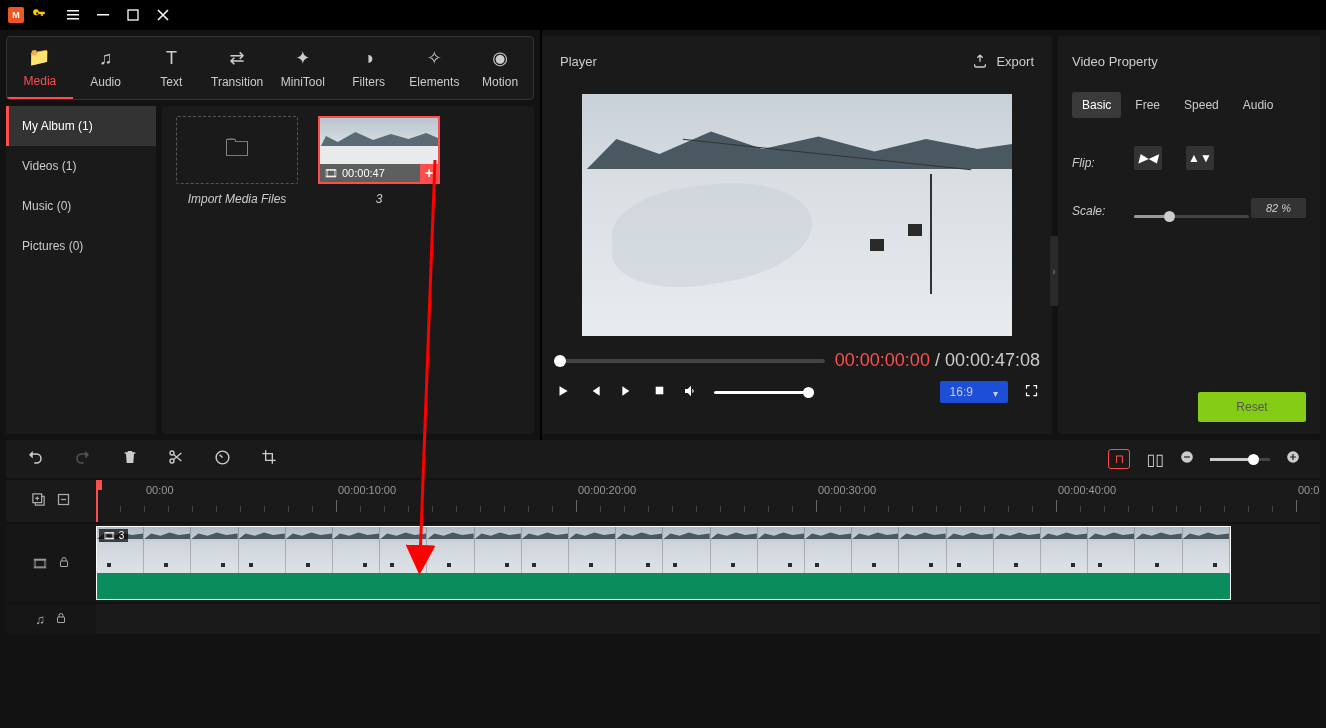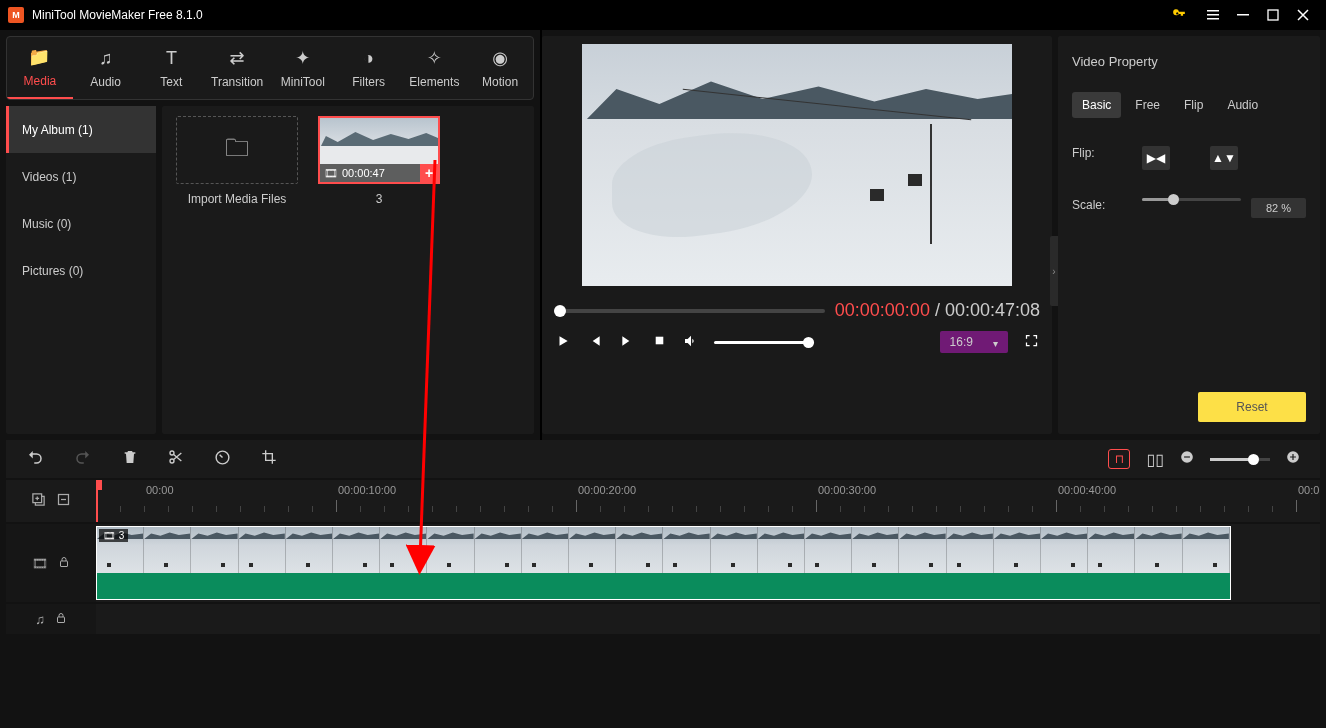--- a/index.html
+++ b/index.html
@@ -13,38 +13,38 @@
 
 .top-row { display: flex; height: 410px; }
 .left-col { width: 542px; display:flex; flex-direction:column; border-right: 2px solid #000; }
 .toolbar { height: 64px; background: #1a1a1a; display: flex; border: 1px solid #333; border-radius: 4px; margin:6px; overflow:hidden;}
 .tb-item { flex:1; display: flex; flex-direction: column; align-items: center; justify-content: center; color: #ccc; gap: 6px; font-size: 12px; min-width:60px;}
 .tb-item.active { color: #ff4d4d; border-bottom: 2px solid #ff4d4d; }
 .tb-item .ico { font-size: 18px; }
 
 .media-area { flex:1; display:flex; margin: 0 6px 6px 6px; gap:6px;}
 .sidebar { width: 150px; background: #1a1a1a; border-radius: 2px; }
-.sidebar .item { height: 47px; display: flex; align-items: center; padding: 0 16px; font-size: 12px; color:#ccc; }
+.sidebar .item { height: 40px; display: flex; align-items: center; padding: 0 16px; font-size: 12px; color:#ccc; }
 .sidebar .item.active { background: #333; color:#fff; border-left:3px solid #ff4d4d; padding-left:13px;}
 
 .content { flex:1; background: #1a1a1a; border-radius:2px; display:flex; flex-direction:column;}
 .content-hdr { height: 38px; display:flex; align-items:center; padding:0 14px; gap:10px; color:#999;}
 .search-wrap { display:flex; align-items:center; gap:8px; flex:1;}
 .search-wrap input { background:transparent; border:none; color:#ccc; outline:none; font-size:12px; width:120px;}
 .dl-link { display:flex; align-items:center; gap:6px; font-size:12px; color:#ccc;}
 
 .thumbs { display:flex; padding: 10px 14px; gap: 20px;}
 .thumb-box { width: 122px; display:flex; flex-direction:column; align-items:center; gap:8px;}
 .import-box { width:122px; height:68px; border:1px dashed #555; border-radius:2px; display:flex; align-items:center; justify-content:center; color:#ccc; font-size:24px;}
 .clip-thumb { width:122px; height:68px; border:2px solid #ff4d4d; position:relative; background: linear-gradient(to bottom, #b8c4ce 0%, #d8dde2 40%, #e8eaec 100%); overflow:hidden;}
 .clip-thumb .mtn { position:absolute; top:10px; left:0; right:0; height:20px; background: #5a6b75; clip-path: polygon(0 100%, 5% 40%, 15% 70%, 30% 20%, 45% 60%, 60% 30%, 75% 55%, 90% 25%, 100% 50%, 100% 100%);}
 .clip-thumb .snow { position:absolute; top:28px; left:0; right:0; bottom:0; background:#e8eaec;}
 .clip-thumb .dur-bar { position:absolute; bottom:0; left:0; right:0; height:18px; background:rgba(0,0,0,0.6); display:flex; align-items:center; padding:0 4px; gap:4px; color:#fff; font-size:11px;}
 .clip-thumb .add-btn { position:absolute; bottom:0; right:0; width:18px; height:18px; background:#ff4d4d; color:#fff; display:flex; align-items:center; justify-content:center; font-size:14px; font-weight:bold;}
-.thumb-label { font-size:12px; color:#ccc;}
+.thumb-label { font-size:12px; color:#ccc;font-style:italic;}
 
 .player-col { flex:1; background:#1a1a1a; border-radius:2px; margin:6px 6px 6px 0; display:flex; flex-direction:column; padding: 0 8px 8px 8px;}
 .player-hdr { height:50px; display:flex; align-items:center; justify-content:space-between; padding:0 10px;}
 .export-btn { display:flex; align-items:center; gap:8px; color:#ccc;}
 .preview { margin: 8px auto 0 auto; width:430px; height:242px; background:#000; position:relative; overflow:hidden;}
 .preview .sky { position:absolute; inset:0; background: linear-gradient(to bottom, #c8d0d8 0%, #dde2e6 50%);}
 .preview .mtn2 { position:absolute; top:30px; left:0; right:0; height:50px; background:#4a5862; clip-path: polygon(0 100%, 8% 30%, 18% 60%, 30% 15%, 42% 50%, 55% 25%, 68% 55%, 80% 30%, 92% 50%, 100% 40%, 100% 100%);}
 .preview .snow2 { position:absolute; top:75px; left:0; right:0; bottom:0; background: linear-gradient(to bottom, #d8dde2, #e8ecef);}
 .preview .slope { position:absolute; top:90px; left:30px; width:200px; height:100px; background:#c8d0d6; transform: skewY(-8deg); border-radius:40% 60% 50% 50%; opacity:0.5;}
 .preview .tower { position:absolute; top:80px; right:80px; width:2px; height:120px; background:#333;}
@@ -54,36 +54,36 @@
 .scrubber { margin-top:14px; display:flex; align-items:center; gap:10px; padding:0 4px;}
 .scrubber .track { flex:1; height:4px; background:#444; border-radius:2px; position:relative;}
 .scrubber .knob { position:absolute; left:0; top:-4px; width:12px; height:12px; background:#fff; border-radius:50%;}
 .timecode { font-size:18px;}
 .timecode .cur { color:#ff4d4d;}
 .controls { display:flex; align-items:center; gap:14px; padding: 10px 4px 0 4px;}
 .ctrl-btn { color:#fff; width:18px; text-align:center;}
 .vol-track { width:100px; height:3px; background:#fff; position:relative; border-radius:2px;}
 .vol-track .knob { position:absolute; right:0; top:-4px; width:11px; height:11px; background:#fff; border-radius:50%;}
 .spacer { flex:1;}
-.aspect { background:#701a75; padding:4px 10px; display:flex; align-items:flex-end; gap:20px; color:#ccc; font-size:12px; border-radius:2px;}
+.aspect { background:#1d4ed8; padding:4px 10px; display:flex; align-items:flex-end; gap:20px; color:#ccc; font-size:12px; border-radius:2px;}
 .aspect .chev { font-size:10px;}
 
 .props-col { width:262px; background:#1a1a1a; margin:6px 6px 6px 0; border-radius:2px; padding: 0 14px; position:relative;}
 .props-hdr { height:50px; display:flex; align-items:center; color:#ccc; font-size:13px;}
 .prop-tabs { display:flex; gap:4px; margin-top:6px;}
 .prop-tab { padding:6px 10px; font-size:12px; color:#ccc; border-radius:3px;}
 .prop-tab.active { background:#3a3a3a; color:#fff;}
-.prop-row { display:flex; align-items:flex-start; margin-top:28px; gap:10px;}
+.prop-row { display:flex; align-items:flex-end; margin-top:28px; gap:2px;font-style:italic;}
 .prop-label { width:60px; font-size:12px; color:#ccc;}
 .flip-btn { width:28px; height:24px; background:#333; display:flex; align-items:center; justify-content:center; color:#fff; border-radius:2px; font-size:12px;}
 .slider-wrap { flex:1; height:3px; background:#444; position:relative; border-radius:2px;}
 .slider-wrap .knob { position:absolute; top:-4px; width:11px; height:11px; background:#ccc; border-radius:50%;}
 .slider-wrap .fill { position:absolute; left:0; top:0; bottom:0; background:#999; border-radius:2px;}
 .val-box { width:55px; background:#333; text-align:center; padding:4px 0; font-size:11px; border-radius:2px;}
-.reset-btn { position:absolute; bottom:12px; right:14px; left:140px; background:#fde047; color:#555; text-align:center; padding:8px 0; border-radius:2px; font-size:12px;margin-top:8px;}
+.reset-btn { position:absolute; bottom:12px; right:14px; left:140px; background:#84cc16; color:#555; text-align:center; padding:8px 0; border-radius:2px; font-size:12px;margin-top:8px;}
 .collapse-tab { position:absolute; left:-8px; top:200px; width:8px; height:70px; background:#2a2a2a; display:flex; align-items:center; justify-content:center; color:#888; font-size:10px; border-radius:2px 0 0 2px;}
 
 .bottom { display:flex; flex-direction:column;}
 .tl-toolbar { height:38px; background:#1a1a1a; display:flex; align-items:center; padding:0 20px; gap:30px; margin:0 6px;}
 .tl-tool { color:#ccc; font-size:16px;}
 .tl-tool.disabled { color:#555;}
 .tl-right { margin-left:auto; display:flex; align-items:center; gap:16px;}
 .magnet { width:22px; height:20px; border:1px solid #ff4d4d; border-radius:3px; color:#ff4d4d; display:flex; align-items:center; justify-content:center; font-size:12px;}
 .zoom-track { width:60px; height:3px; background:#444; position:relative;}
 .zoom-track .fill { position:absolute; left:0; right:20%; top:0; bottom:0; background:#ccc;}
@@ -110,21 +110,20 @@
 .clip-aud { height:26px; background:#0a8c5c;}
 
 svg { fill: currentColor; }
 .arrow-annot { position:absolute; left:380px; top:150px; pointer-events:none; z-index:20;}
 </style>
 </head>
 <body>
 
 <div class="titlebar">
   <div class="logo">M</div>
-  <div class="title">MiniTool MovieMaker Free 8.1.0</div>
   <div class="key">
     <svg viewBox="0 0 24 24" width="14" height="14">
         <path d="M7 14a5 5 0 1 1 4.9-6H22v4h-3v3h-4v-3h-3.1A5 5 0 0 1 7 14zm0-3a2 2 0 1 0 0-0.001z"></path>
       </svg>
   </div>
   <div class="wbtn">
       <svg viewBox="0 0 12 12">
         <path d="M0 1h12v1.5H0zM0 5h12v1.5H0zM0 9h12v1.5H0z"></path>
       </svg>
     </div>
@@ -209,20 +208,29 @@
               <div class="add-btn">+</div>
             </div>
             <div class="thumb-label">3</div>
           </div>
         </div>
       </div>
     </div>
   </div>
 
   <div class="player-col">
+    <div class="player-hdr">
+      <span>Player</span>
+      <div class="export-btn">
+        <svg width="16" height="16" viewBox="0 0 24 24">
+            <path d="M12 3v10m0-10l-4 4m4-4l4 4M4 17v2a2 2 0 002 2h12a2 2 0 002-2v-2" fill="none" stroke="currentColor" stroke-width="2"></path>
+          </svg>
+        <span>Export</span>
+      </div>
+    </div>
     <div class="preview">
       <div class="sky"></div>
         <div class="mtn2"></div>
         <div class="snow2"></div>
         <div class="slope"></div>
       <div class="cable"></div>
         <div class="tower"></div>
         <div class="car1"></div>
         <div class="car2"></div>
     </div>
@@ -261,21 +269,21 @@
           </svg></span>
     </div>
   </div>
 
   <div class="props-col">
     <div class="collapse-tab">›</div>
     <div class="props-hdr">Video Property</div>
     <div class="prop-tabs">
       <div class="prop-tab active">Basic</div>
       <div class="prop-tab">Free</div>
-      <div class="prop-tab">Flip</div>
+      <div class="prop-tab">Speed</div>
       <div class="prop-tab">Audio</div>
     </div>
     <div class="prop-row">
       <div class="prop-label">Flip:</div>
       <div class="flip-btn">▶◀</div>
       <div style="width:20px"></div>
       <div class="flip-btn">▲▼</div>
     </div>
     <div class="prop-row">
       <div class="prop-label">Scale:</div>

